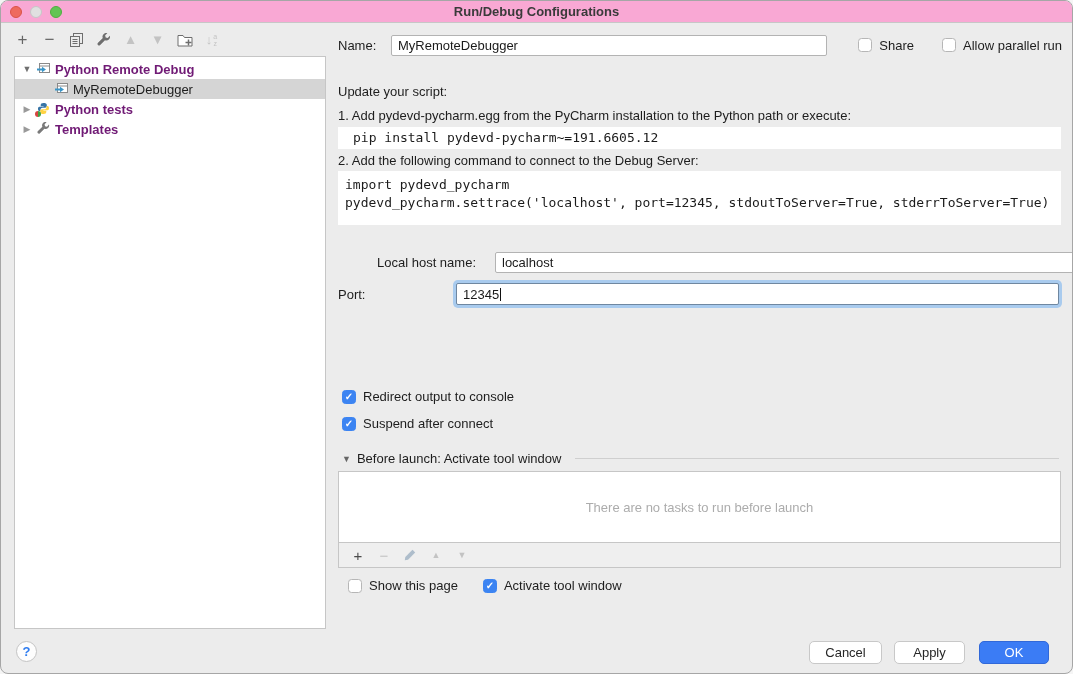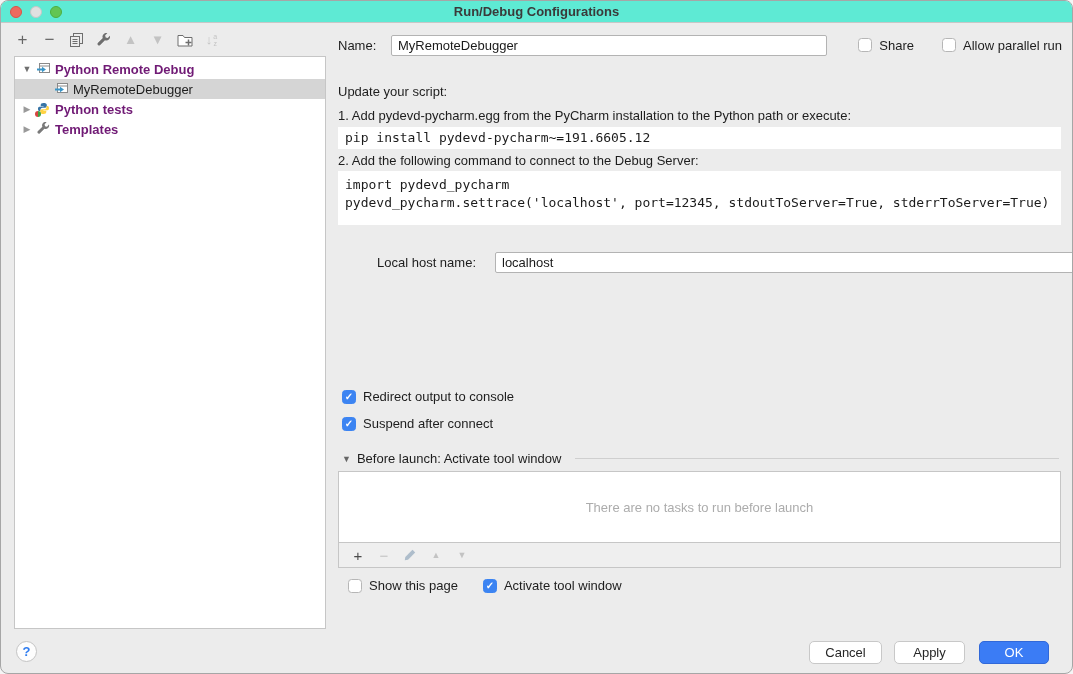--- a/index.html
+++ b/index.html
@@ -3,21 +3,21 @@
 <meta charset="utf-8">
 <style>
   html,body{margin:0;padding:0;background:#f5f5f5;}
   *{box-sizing:border-box;}
   .window{
     position:relative;width:1073px;height:674px;background:#ECECEC;
     border:1px solid #A6A6A6;border-radius:8px;overflow:hidden;
     font-family:"Liberation Sans",sans-serif;font-size:13px;color:#1d1d1d;
   }
   
-  .titlebar{position:absolute;top:0;left:0;right:0;height:22px;background:#5eead4;
+  .titlebar{position:absolute;top:0;left:0;right:0;height:22px;background:#f9a8d4;
     border-bottom:1px solid #C7C7C7;display:flex;align-items:center;}
   .traffic{position:absolute;left:9px;top:5px;display:flex;gap:8px;}
   .tl{width:12px;height:12px;border-radius:50%;display:inline-block;}
   .tl.red{background:#EE6A5E;border:1px solid #DA5348;}
   .tl.gray{background:#E0E0E0;border:1px solid #C6C6C6;}
   .tl.green{background:#62C554;border:1px solid #4EAE3F;}
   .title{flex:1;text-align:center;font-weight:600;color:#3a3a3a;font-size:13px;}
   
   .side-toolbar{position:absolute;top:22px;left:0;width:325px;height:33px;
     display:flex;align-items:center;padding-left:8px;}
@@ -51,21 +51,21 @@
   .cblabel{font-size:13px;color:#1d1d1d;}
   
   .row-name{position:absolute;left:337px;top:33px;right:10px;height:22px;display:flex;align-items:center;}
   .row-name .nlabel{width:53px;flex:none;}
   .name-input{width:436px;flex:none;}
   .share-group{margin-left:auto;display:flex;align-items:center;gap:7px;}
   .share-group .gap{width:14px;}
   .tline{position:absolute;left:337px;font-size:13px;color:#1d1d1d;white-space:nowrap;}
   .codebar{position:absolute;left:337px;width:723px;background:#fff;
     font-family:"DejaVu Sans Mono",monospace;font-size:13px;color:#1b1b1b;white-space:pre;}
-  .code1{top:126px;height:22px;line-height:22px;padding-left:7px;}
+  .code1{top:126px;height:22px;line-height:22px;padding-left:15px;}
   .code2{top:170px;height:54px;padding:5px 0 0 7px;line-height:18px;}
   .frow{position:absolute;left:337px;display:flex;align-items:center;}
   .frow .flabel{flex:none;}
   .row-host{top:250px;height:22px;margin-left:39px;}
   .row-host .flabel{width:118px;}
   .host-input{width:603px;}
   .row-port{top:281px;height:24px;}
   .row-port .flabel{width:118px;}
   .port-field{width:603px;height:22px;border:1px solid #6F87A0;box-shadow:0 0 0 3px #A9CBEE;
     display:flex;align-items:center;background:#fff;}
@@ -214,20 +214,27 @@
   <div class="tline" style="top:83px">Update your script:</div>
   <div class="tline" style="top:107px">1. Add pydevd-pycharm.egg from the PyCharm installation to the Python path or execute:</div>
   <div class="codebar code1">pip install pydevd-pycharm~=191.6605.12</div>
   <div class="tline" style="top:152px">2. Add the following command to connect to the Debug Server:</div>
   <div class="codebar code2"><span>import pydevd_pycharm</span><br><span>pydevd_pycharm.settrace('localhost', port=12345, stdoutToServer=True, stderrToServer=True)</span></div>
 
   <div class="frow row-host">
     <span class="flabel">Local host name:</span>
     <input class="field host-input" type="text" value="localhost" style="">
   </div>
+  <div class="frow row-port">
+    <span class="flabel">Port:</span>
+    <div class="field port-field">
+      <span>12345</span>
+        <span class="caret"></span>
+    </div>
+  </div>
 
   <div class="row-cb row-redirect">
     <span class="cb on">✓</span>
     <span class="cblabel">Redirect output to console</span>
   </div>
   <div class="row-cb row-suspend">
     <span class="cb on">✓</span>
     <span class="cblabel">Suspend after connect</span>
   </div>
 

